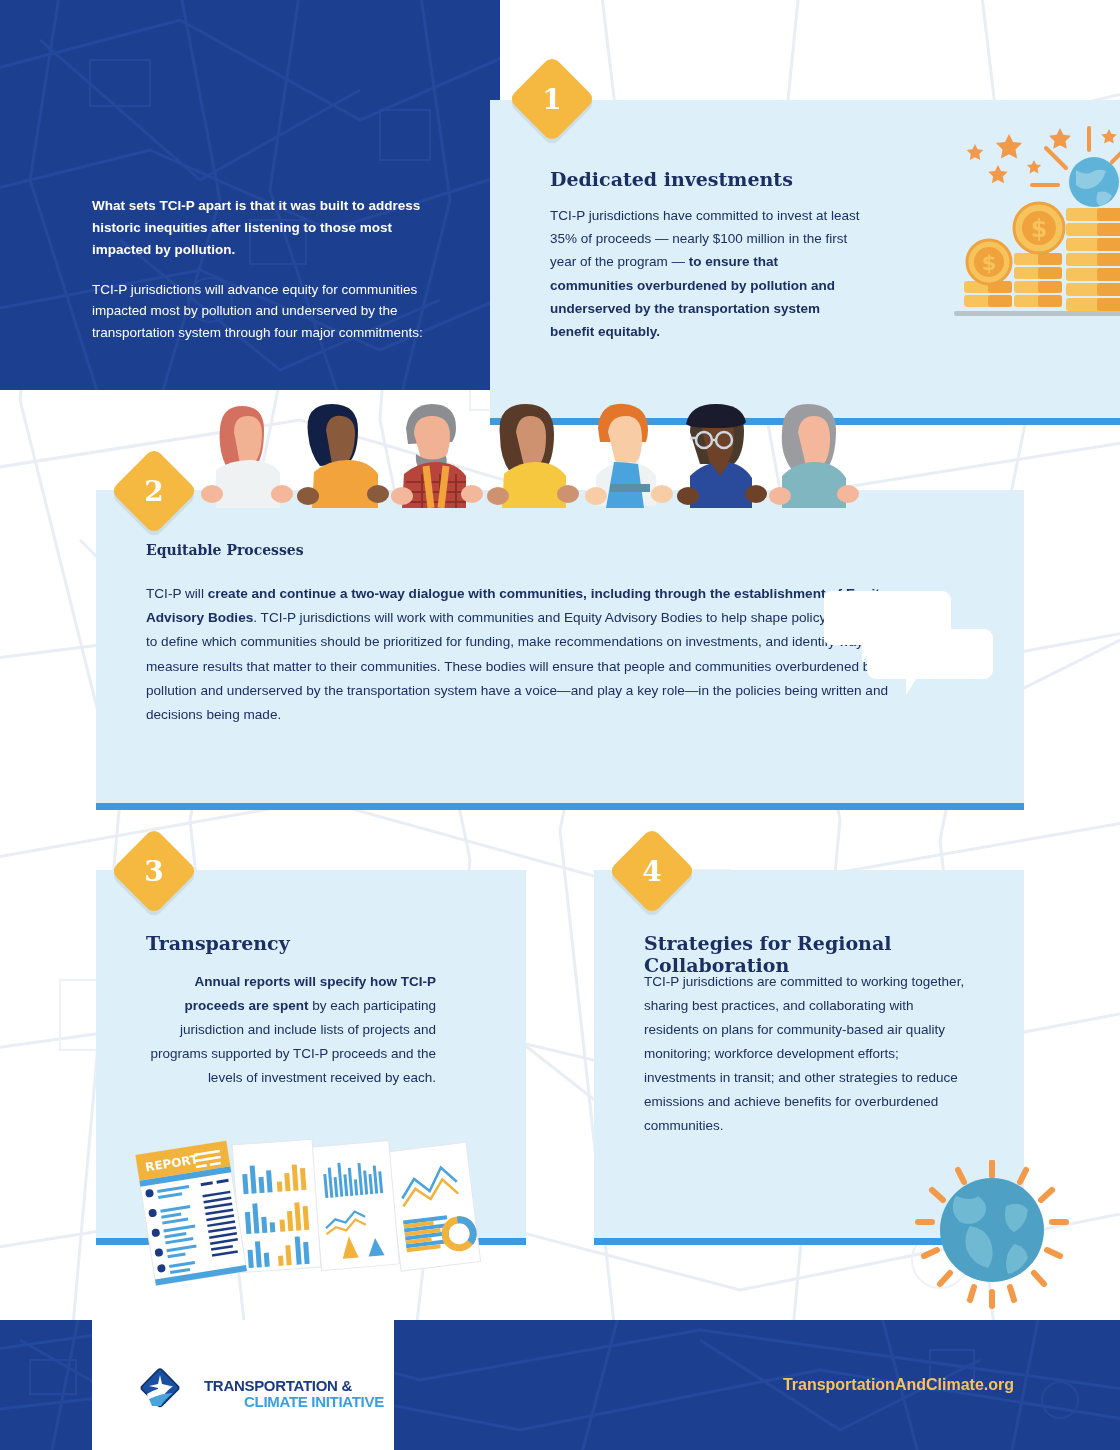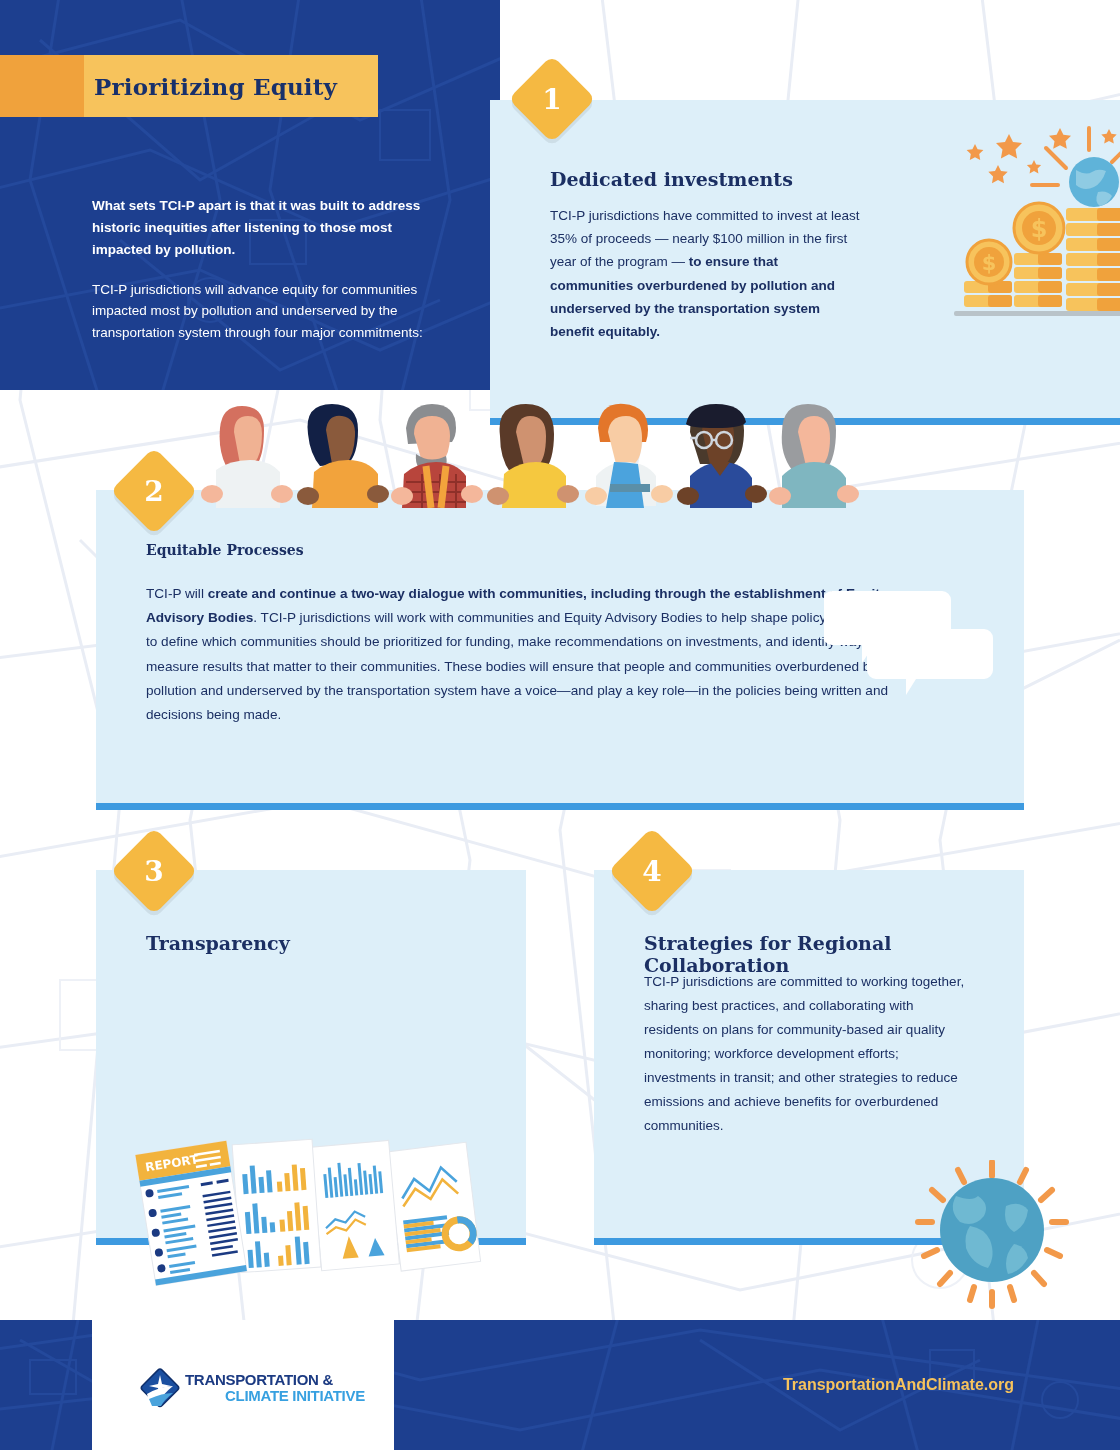--- a/index.html
+++ b/index.html
@@ -93,21 +93,21 @@
   
   #card4 { left:594px; top:870px; width:430px; height:375px;padding-left:24px; }
   #card4 .c-title { position:absolute; left:50px; top:62px; font-size:19px; }
   #card4 .c-body { position:absolute; left:50px; top:100px; width:325px; font-size:13.5px; line-height:1.78; }
   #d4 { left:621px; top:840px; }
 
   
   .footer { position:absolute; left:0; bottom:0; width:1120px; height:130px; background:#1d3f8f; overflow:hidden; }
   .footer .mt { position:absolute; inset:0; }
   .footer-white { position:absolute; left:92px; top:0; width:302px; height:130px; background:#ffffff; z-index:2; }
-  .logo-wrap { position:absolute; left:138px; top:46px; z-index:3; display:flex; align-items:center; gap:3px; }
+  .logo-wrap { position:absolute; left:138px; top:46px; z-index:3; display:flex; align-items:flex-end; gap:22px; }
   .logo-mark { width:44px; height:44px; position:relative; }
   .logo-text { line-height:1.06; }
   .logo-l1 { font-size:15px; font-weight:bold; color:#1b3a82; letter-spacing:-.3px; }
   .logo-l2 { font-size:15px; font-weight:bold; color:#37a0e0; letter-spacing:-.3px;margin-left:40px; }
   .site-url {
     position:absolute; right:106px; top:50%; transform:translateY(-50%);
     z-index:3; color:#f7c35c; font-size:16px; font-weight:bold;
   }
 </style>
 </head>
@@ -167,25 +167,20 @@
       </g>
       <g stroke="#24499c" stroke-width="2" fill="none">
         <rect x="90" y="60" width="60" height="46"></rect>
         <rect x="250" y="220" width="56" height="44"></rect>
         <rect x="380" y="110" width="50" height="50"></rect>
         <circle cx="210" cy="300" r="22"></circle>
       </g>
     </svg>
   </div>
 
-  <div class="title-banner">
-    <div class="tb-dark"></div>
-    <div class="tb-light"></div>
-    <div class="tb-text">Prioritizing Equity</div>
-  </div>
 
   <div class="intro">
     <p class="b">What sets TCI-P apart is that it was built to address historic inequities after listening to those most impacted by pollution.</p>
     <p>TCI-P jurisdictions will advance equity for communities impacted most by pollution and underserved by the transportation system through four major commitments:</p>
   </div>
 
   <div class="card" id="card1">
     <div class="c-title">Dedicated investments</div>
     <div class="c-body">
       <span>TCI-P jurisdictions have committed to invest at least 35% of proceeds —  nearly $100 million in the first year of the program — </span><span class="bb"> to ensure that communities overburdened by pollution and underserved by the transportation system benefit equitably.</span>
@@ -349,20 +344,23 @@
       <path d="M52 44 h108 a9 9 0 0 1 9 9 v32 a9 9 0 0 1 -9 9 h-68 l-10 16 l0-16 h-30 a9 9 0 0 1 -9-9 v-32 a9 9 0 0 1 9-9z" fill="#ffffff"></path>
     </svg>
     <div class="card-bar"></div>
   </div>
   <div class="diamond" id="d2">
       <span>2</span>
     </div>
 
   <div class="card" id="card3">
     <div class="c-title">Transparency</div>
+    <div class="c-body">
+      <span class="bb">Annual reports will specify how TCI-P proceeds are spent</span><span> by each participating jurisdiction and include lists of projects and programs supported by TCI-P proceeds and the levels of investment received by each.</span>
+    </div>
     <div class="card-bar"></div>
   </div>
   <div class="diamond" id="d3">
       <span>3</span>
     </div>
 
   <svg style="position:absolute;left:128px;top:1128px;width:370px;height:180px;z-index:7" viewBox="0 0 370 180">
 
     <g transform="rotate(-7 280 100)">
       <rect x="268" y="22" width="80" height="120" fill="#ffffff" stroke="#e4e7ec"></rect>

